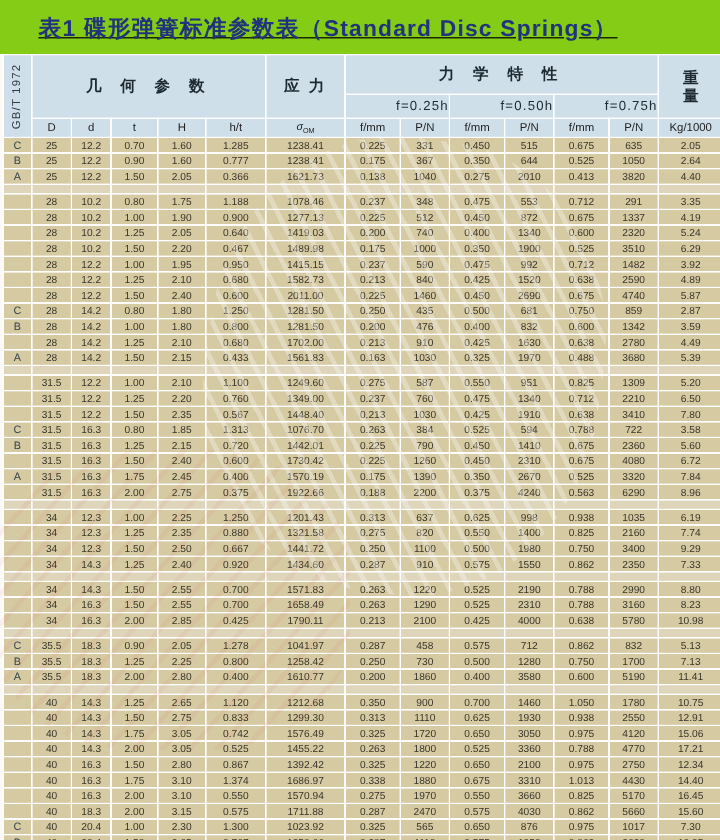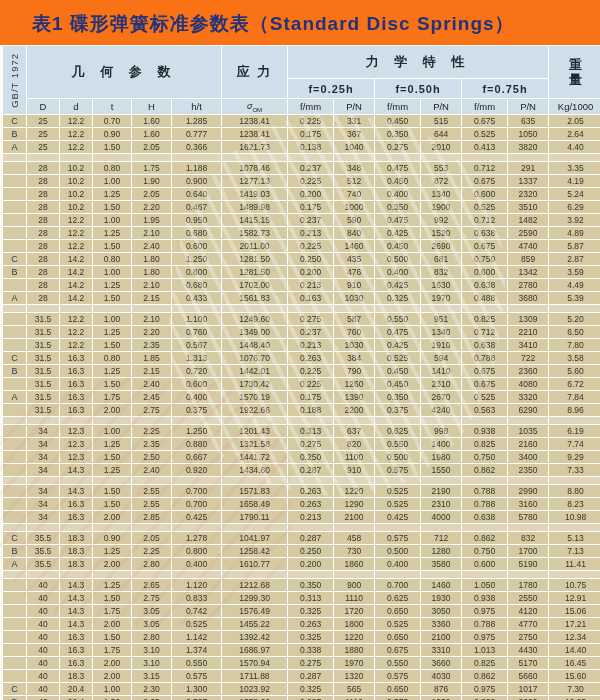--- a/index.html
+++ b/index.html
@@ -4,21 +4,22 @@
 <style>
   html,body{margin:0;padding:0;}
   body{
     width:600px;height:700px;overflow:hidden;
     background:#fbfaf7;
     font-family:"Liberation Sans", sans-serif;
     position:relative;
   }
   .title-bar{
     padding:11px 0 8px 32px;
-    background:#f97316;
+    background:#84cc16;
+    text-decoration:underline;
   }
   .title-text{
     color:#20337c;
     font-size:19px;
     font-weight:bold;
     letter-spacing:1px;
     white-space:nowrap;
   }
   .table-wrap{position:relative;margin:0 2px;}
   table{
@@ -33,21 +34,21 @@
     overflow:hidden;
     white-space:nowrap;
   }
   thead th{
     background:#cfdfe9;
     color:#1d2a31;
     font-weight:bold;
   }
   .h-zh{font-size:13px;letter-spacing:6px;height:32px;}
   .h-weight{font-size:13px;letter-spacing:0;line-height:15px;}
-  .h-def{font-size:11px;letter-spacing:1px;height:19px;font-weight:bold;}
+  .h-def{font-size:11px;letter-spacing:1px;height:19px;font-weight:normal;text-align:right;}
   .h-col{font-size:9.5px;height:15px;font-weight:normal;color:#222;}
   .h-sigma{font-size:9px;font-style:italic;}
   .h-sigma sub{font-size:6px;font-style:normal;}
   .gbt-cell{background:#cfdfe9;}
   .gbt-label{
     writing-mode:vertical-rl;
     transform:rotate(180deg);
     font-size:9.5px;
     font-weight:normal;
     color:#2c3a42;
@@ -810,21 +811,21 @@
           <td>0.788</td>
           <td>4770</td>
           <td>17.21</td>
         </tr>
         <tr>
           <td class="letter"></td>
           <td>40</td>
           <td>16.3</td>
           <td>1.50</td>
           <td>2.80</td>
-          <td>1.142</td>
+          <td>0.867</td>
           <td>1392.42</td>
           <td>0.325</td>
           <td>1220</td>
           <td>0.650</td>
           <td>2100</td>
           <td>0.975</td>
           <td>2750</td>
           <td>12.34</td>
         </tr>
         <tr>
@@ -861,21 +862,21 @@
         </tr>
         <tr>
           <td class="letter"></td>
           <td>40</td>
           <td>18.3</td>
           <td>2.00</td>
           <td>3.15</td>
           <td>0.575</td>
           <td>1711.88</td>
           <td>0.287</td>
-          <td>1320</td>
+          <td>2470</td>
           <td>0.575</td>
           <td>4030</td>
           <td>0.862</td>
           <td>5660</td>
           <td>15.60</td>
         </tr>
         <tr>
           <td class="letter">C</td>
           <td>40</td>
           <td>20.4</td>

